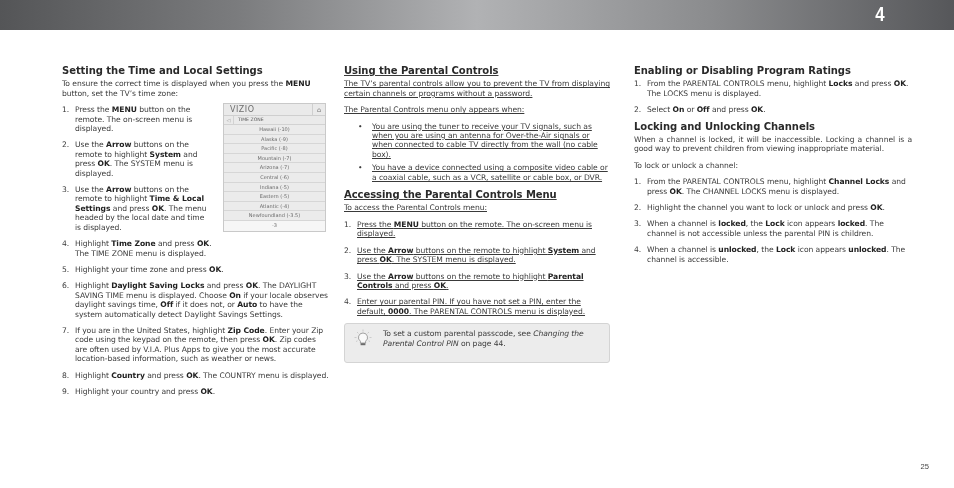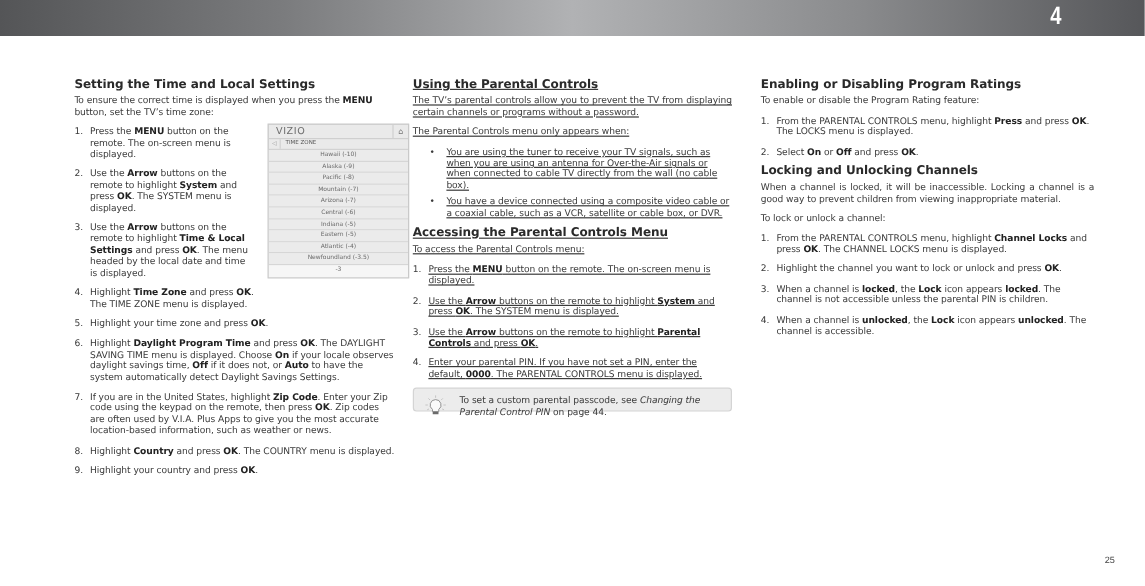--- a/index.html
+++ b/index.html
@@ -30,36 +30,36 @@
   ol li { position: relative; padding-left: 13px; margin-bottom: 7px; }
   ol li .num { position: absolute; left: 0; top: 0; }
   ol li.narrow { width: 150px; }
 
   ul.bullets { list-style: none; margin-left: 14px; margin-bottom: 8px; }
   ul.bullets li { position: relative; padding-left: 14px; margin-bottom: 4px; }
   ul.bullets li .dot { position: absolute; left: 0; top: 0; }
 
   
   .tvmenu {
-    position: absolute; left: 223px; top: 103px; width: 118px;
+    position: absolute; left: 223px; top: 103px; width: 103px;
     border: 1px solid #c9c9c9; background: #eaeaea;
     font-size: 5px; color: #6a6a6a; line-height: 8.6px;
   }
   .tvmenu .tv-head { display: flex; height: 12px; border-bottom: 1px solid #cfcfcf; }
   .tvmenu .tv-logo { flex: 1; font-size: 8px; letter-spacing: 0.5px; padding-left: 6px; line-height: 12px; color: #6d6d6d; font-family: "DejaVu Sans", sans-serif; }
   .tvmenu .tv-home { width: 13px; border-left: 1px solid #cfcfcf; text-align: center; line-height: 12px; font-size: 6.5px; color: #777; }
   .tvmenu .tv-title { display: flex; height: 9px; border-bottom: 1px solid #d2d2d2; }
   .tvmenu .tv-back { width: 10px; border-right: 1px solid #d2d2d2; text-align: center; font-size: 5px; line-height: 8px; color: #999; }
   .tvmenu .tv-title-text { padding-left: 4px; font-size: 4.6px; line-height: 8px; color: #555; }
   .tvmenu .tv-row { height: 9.6px; line-height: 9.2px; text-align: center; border-bottom: 1px solid #d6d6d6; background: #ebebeb; }
   .tvmenu .tv-row:last-child { border-bottom: none; background: #f6f6f6; }
 
   
   .note {
-    position: relative; margin-top: 7px; width: 266px; height: 20px;
+    position: relative; margin-top: 7px; width: 266px; height: 40px;
     background: #ececec; border: 1px solid #d4d4d4; border-radius: 3px;
   }
   .note .bulb { position: absolute; left: 9px; top: 5px; width: 18px; height: 18px; }
   .note .note-text { position: absolute; left: 38px; top: 5px; right: 8px; }
 
   .page-number { position: absolute; right: 25px; top: 462px; font-size: 7.6px; color: #444; font-family: "Liberation Sans", sans-serif; }
 </style>
 </head>
 <body>
 
@@ -69,21 +69,21 @@
 
 <div class="col col1">
   <h3>Setting the Time and Local Settings</h3>
   <p><span>To ensure the correct time is displayed when you press the </span><b>MENU</b><span> button, set the TV’s time zone:</span></p>
   <ol>
       <li class="narrow"><span class="num">1.</span><span>Press the </span><b>MENU</b><span> button on the remote. The on-screen menu is displayed.</span></li>
       <li class="narrow"><span class="num">2.</span><span>Use the </span><b>Arrow</b><span> buttons on the remote to highlight </span><b>System</b><span> and press </span><b>OK</b><span>. The SYSTEM menu is displayed.</span></li>
       <li class="narrow"><span class="num">3.</span><span>Use the </span><b>Arrow</b><span> buttons on the remote to highlight </span><b>Time &amp; Local Settings</b><span> and press </span><b>OK</b><span>. The menu headed by the local date and time is displayed.</span></li>
       <li class="narrow"><span class="num">4.</span><span>Highlight </span><b>Time Zone</b><span> and press </span><b>OK</b><span>. The TIME ZONE menu is displayed.</span></li>
       <li><span class="num">5.</span><span>Highlight your time zone and press </span><b>OK</b><span>.</span></li>
-      <li><span class="num">6.</span><span>Highlight </span><b>Daylight Program Time</b><span> and press </span><b>OK</b><span>. The DAYLIGHT SAVING TIME menu is displayed. Choose </span><b>On</b><span> if your locale observes daylight savings time, </span><b>Off</b><span> if it does not, or </span><b>Auto</b><span> to have the system automatically detect Daylight Savings Settings.</span></li>
+      <li><span class="num">6.</span><span>Highlight </span><b>Daylight Saving Locks</b><span> and press </span><b>OK</b><span>. The DAYLIGHT SAVING TIME menu is displayed. Choose </span><b>On</b><span> if your locale observes daylight savings time, </span><b>Off</b><span> if it does not, or </span><b>Auto</b><span> to have the system automatically detect Daylight Savings Settings.</span></li>
       <li><span class="num">7.</span><span>If you are in the United States, highlight </span><b>Zip Code</b><span>. Enter your Zip code using the keypad on the remote, then press </span><b>OK</b><span>. Zip codes are often used by V.I.A. Plus Apps to give you the most accurate location-based information, such as weather or news.</span></li>
       <li><span class="num">8.</span><span>Highlight </span><b>Country</b><span> and press </span><b>OK</b><span>. The COUNTRY menu is displayed.</span></li>
       <li><span class="num">9.</span><span>Highlight your country and press </span><b>OK</b><span>.</span></li>
     </ol>
 </div>
 
 <div class="tvmenu">
   <div class="tv-head">
     <span class="tv-logo">VIZIO</span>
     <span class="tv-home">⌂</span>
@@ -138,23 +138,22 @@
       <rect x="6.6" y="14.2" width="4.8" height="2" fill="#6b6b6b"></rect>
     </svg>
     <div class="note-text">
       <span>To set a custom parental passcode, see </span><i>Changing the Parental Control PIN</i><span> on page 44.</span>
     </div>
   </div>
 </div>
 
 <div class="col col3">
   <h3>Enabling or Disabling Program Ratings</h3>
-  <p>To enable or disable the Program Rating feature:</p>
   <ol>
-      <li><span class="num">1.</span><span>From the PARENTAL CONTROLS menu, highlight </span><b>Press</b><span> and press </span><b>OK</b><span>. The LOCKS menu is displayed.</span></li>
+      <li><span class="num">1.</span><span>From the PARENTAL CONTROLS menu, highlight </span><b>Locks</b><span> and press </span><b>OK</b><span>. The LOCKS menu is displayed.</span></li>
       <li><span class="num">2.</span><span>Select </span><b>On</b><span> or </span><b>Off</b><span> and press </span><b>OK</b><span>.</span></li>
     </ol>
   <h3 style="margin-top:2px">Locking and Unlocking Channels</h3>
   <p class="justify">When a channel is locked, it will be inaccessible. Locking a channel is a good way to prevent children from viewing inappropriate material.</p>
   <p>To lock or unlock a channel:</p>
   <ol>
       <li><span class="num">1.</span><span>From the PARENTAL CONTROLS menu, highlight </span><b>Channel Locks</b><span> and press </span><b>OK</b><span>. The CHANNEL LOCKS menu is displayed.</span></li>
       <li><span class="num">2.</span><span>Highlight the channel you want to lock or unlock and press </span><b>OK</b><span>.</span></li>
       <li><span class="num">3.</span><span>When a channel is </span><b>locked</b><span>, the </span><b>Lock</b><span> icon appears </span><b>locked</b><span>. The channel is not accessible unless the parental PIN is children.</span></li>
       <li><span class="num">4.</span><span>When a channel is </span><b>unlocked</b><span>, the </span><b>Lock</b><span> icon appears </span><b>unlocked</b><span>. The channel is accessible.</span></li>

